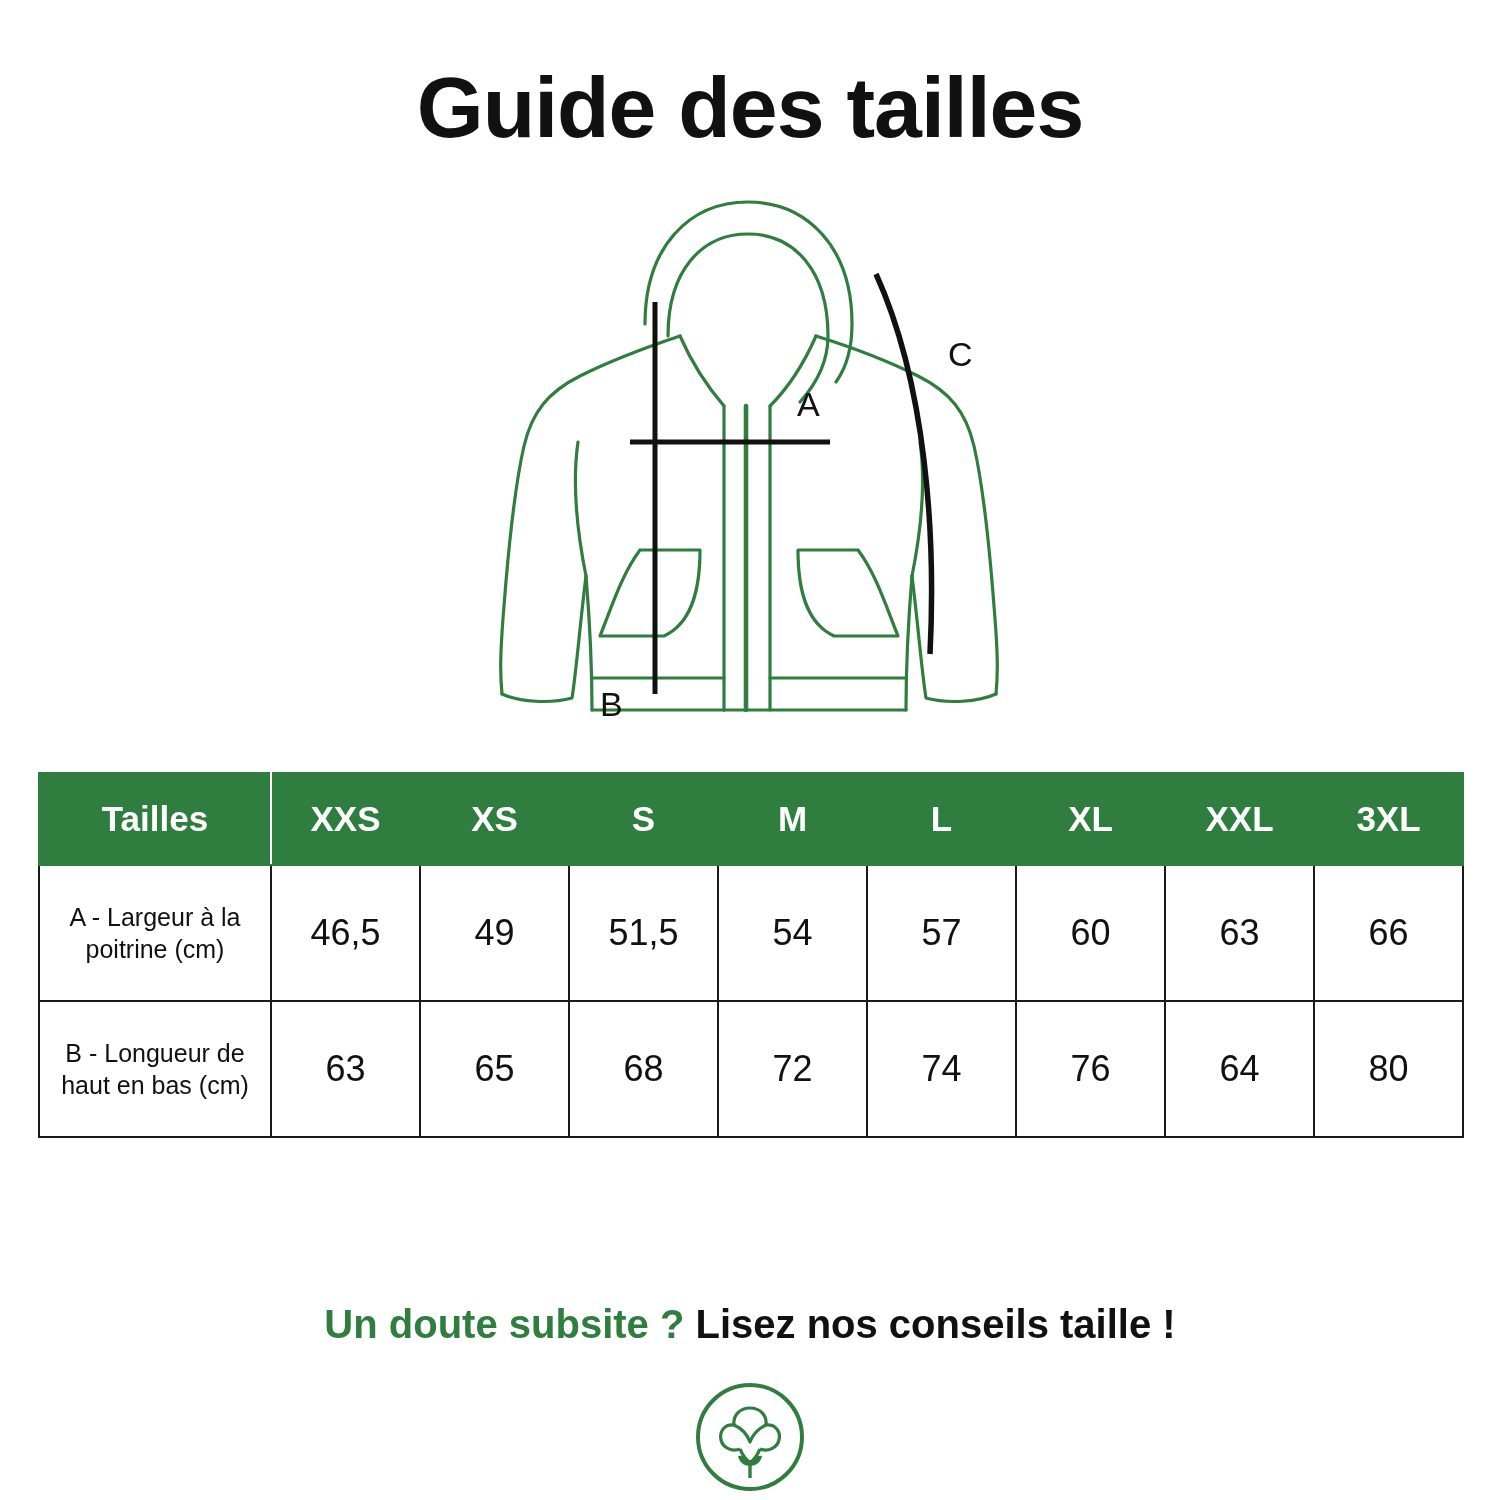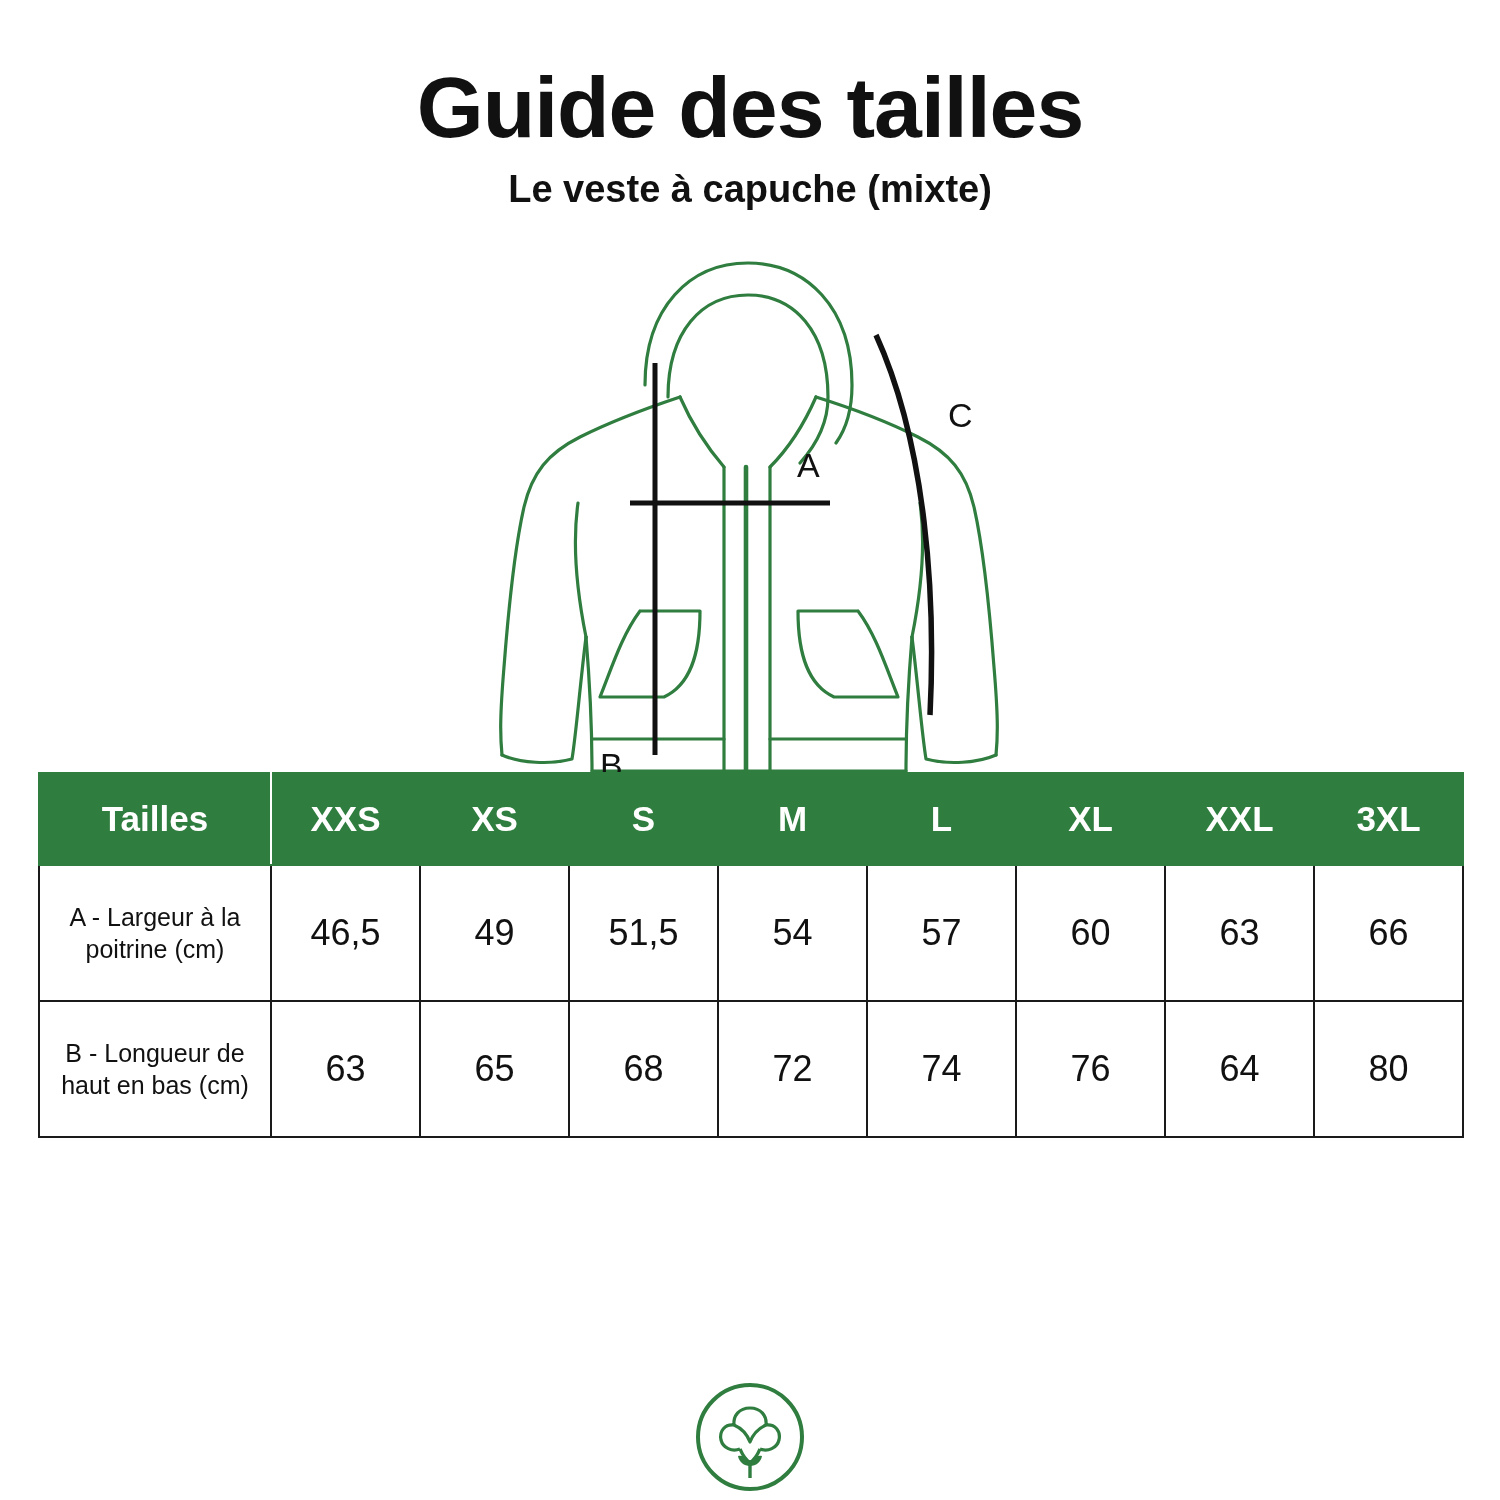--- a/index.html
+++ b/index.html
@@ -112,21 +112,20 @@
     width: 110px;
     height: 110px;
   }
 </style>
 </head>
 <body>
 
 <div class="page">
 
   <h1 class="title">Guide des tailles</h1>
-  <h2 class="subtitle">Le veste à capuche (mixte)</h2>
 
   <svg class="illustration" viewBox="0 0 1500 565" xmlns="http://www.w3.org/2000/svg">
     <g fill="none" stroke="#2f7d3f" stroke-width="3.2" stroke-linejoin="round" stroke-linecap="round">
 
       <path d="M645 170 C645 92 690 48 748 48 C806 48 852 92 852 170 C852 196 846 214 836 228"></path>
 
       <path d="M668 182 C668 116 702 80 748 80 C794 80 828 116 828 182 C828 206 818 228 800 248"></path>
 
       <path d="M680 182 C650 192 612 206 580 222 C548 238 532 258 524 292
                C514 336 508 400 504 452 C500 500 500 520 502 540"></path>
@@ -220,20 +219,23 @@
           <td class="cell-val">72</td>
           <td class="cell-val">74</td>
           <td class="cell-val">76</td>
           <td class="cell-val">64</td>
           <td class="cell-val">80</td>
         </tr>
       </tbody>
     </table>
   </div>
 
+  <div class="footer-note">
+    <span class="accent">Un doute subsite ?</span><span> Lisez nos conseils taille !</span>
+  </div>
 
   <svg class="logo" viewBox="0 0 110 110" xmlns="http://www.w3.org/2000/svg">
     <circle cx="55" cy="55" r="52" fill="none" stroke="#2f7d3f" stroke-width="4"></circle>
     <g fill="none" stroke="#2f7d3f" stroke-width="3.2" stroke-linejoin="round">
       <path d="M55 26 C44 26 38 34 39 43 C30 42 24 49 26 58 C28 66 37 70 45 67"></path>
       <path d="M55 26 C66 26 72 34 71 43 C80 42 86 49 84 58 C82 66 73 70 65 67"></path>
       <path d="M39 43 C46 46 52 52 55 60 C58 52 64 46 71 43"></path>
       <path d="M45 67 C48 74 51 78 55 81 C59 78 62 74 65 67"></path>
     </g>
     <g fill="#2f7d3f">

